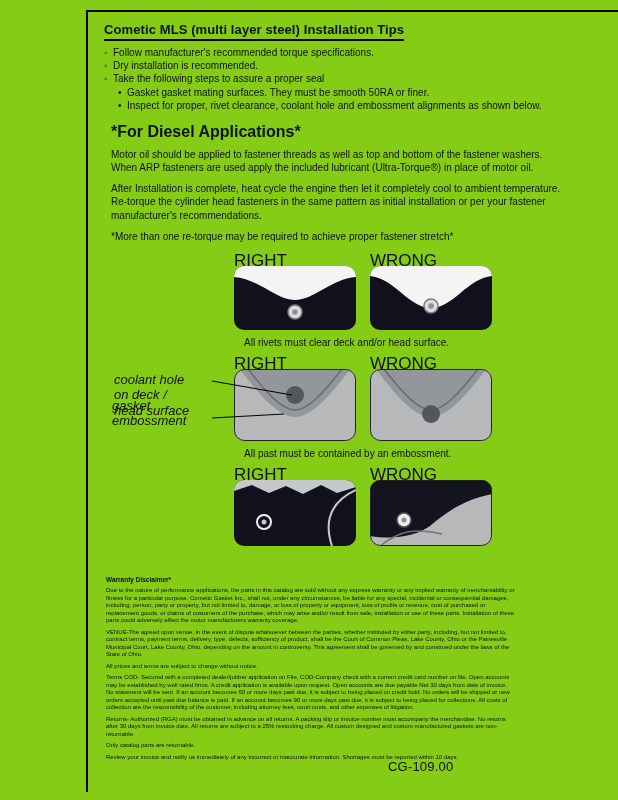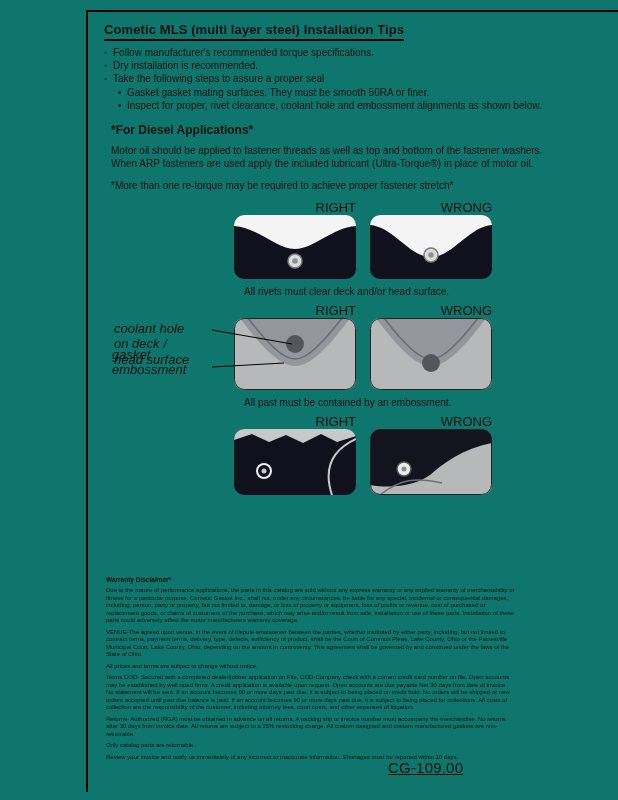--- a/index.html
+++ b/index.html
@@ -1,57 +1,57 @@
 <!DOCTYPE html>
 <html><head>
 <meta charset="utf-8">
 <style>
   * { margin:0; padding:0; box-sizing:border-box; }
   html,body { background:#ffffff; }
   .page {
-    position:relative; width:618px; height:800px; background:#0f766e;
+    position:relative; width:618px; height:800px; background:#84cc16;
     font-family:"Liberation Sans", sans-serif; color:#111; overflow:hidden;
   }
   .rule-top { position:absolute; left:86px; top:10px; width:532px; height:2px; background:#000; }
   .rule-left { position:absolute; left:86px; top:10px; width:2px; height:782px; background:#000; }
 
   .content { position:absolute; left:104px; top:20px; width:470px; }
 
   .title {
     display:inline-block; font-size:13px; font-weight:bold;
     border-bottom:2px solid #000; padding-bottom:2px; margin-bottom:5px;
     letter-spacing:0.1px;
   }
 
   .bullets { list-style:none; font-size:10px; line-height:1.32; }
   .bullets li { display:flex; }
   .bullets .marker { width:9px; flex:none; }
   .sub-bullets { margin-left:14px; }
 
-  .diesel-head { font-size:12px; font-weight:bold; margin:11px 0 0 7px; }
+  .diesel-head { font-size:16px; font-weight:bold; margin:11px 0 0 7px; }
   .para { font-size:10px; line-height:1.34; width:458px; margin:7px 0 0 7px; }
   .note { font-size:10px; margin:9px 0 0 7px; }
 
   .dg-section { margin-left:130px; width:258px; margin-top:9px; }
   .dg-row { display:flex; gap:14px; position:relative; }
   .dg-col { width:122px; }
-  .dg-head { text-align:right; font-size:13px; color:#111; height:15px; }
+  .dg-head { text-align:left; font-size:17px; color:#111; height:15px; }
   .dg-caption { font-size:10px; margin:3px 0 6px 10px; }
   .dg-caption.wide { width:240px; }
 
   .dg-label { position:absolute; font-size:13px; line-height:1.2; color:#111;font-style:italic; }
   .label-coolant { left:-120px; top:18px; width:84px; }
   .label-emboss { left:-122px; top:44px; width:104px; }
   .pointer-lines { position:absolute; left:-30px; top:0; width:120px; height:95px; pointer-events:none; }
 
   .legal { position:absolute; left:106px; top:576px; width:410px; }
   .legal-head { font-size:6.5px; font-weight:bold; margin-bottom:4px; }
   .legal p { font-size:6px; line-height:1.25; margin-bottom:4px; }
 
-  .footer { position:absolute; left:388px; top:759px; font-size:15px; letter-spacing:0.2px;text-decoration:underline; }
+  .footer { position:absolute; left:388px; top:759px; font-size:13px; letter-spacing:0.2px; }
 </style>
 </head>
 <body>
 
 <div class="page">
   <div class="rule-top"></div>
   <div class="rule-left"></div>
 
   <div class="content">
     <h1 class="title">Cometic MLS (multi layer steel) Installation Tips</h1>
@@ -76,20 +76,21 @@
         <span>Gasket gasket mating surfaces.  They must be smooth 50RA or finer.</span>
       </li>
       <li>
         <span class="marker">•</span>
         <span>Inspect for proper, rivet clearance, coolant hole and embossment alignments as shown below.</span>
       </li>
     </ul>
 
     <h2 class="diesel-head">*For Diesel Applications*</h2>
     <p class="para">Motor oil should be applied to fastener threads as well as top and bottom of the fastener washers. When ARP fasteners are used apply the included lubricant (Ultra-Torque®) in place of motor oil.</p>
+    <p class="para">After Installation is complete, heat cycle the engine then let it completely cool to ambient temperature. Re-torque the cylinder head fasteners in the same pattern as initial installation or per your fastener manufacturer's recommendations.</p>
     <p class="note">*More than one re-torque may be required to achieve proper fastener stretch*</p>
 
     <div class="dg-section">
 
       <div class="dg-row">
         <div class="dg-col">
           <div class="dg-head">RIGHT</div>
           <svg width="122" height="64" viewBox="0 0 122 64">
             <defs>
                 <clipPath id="cpr1a">

